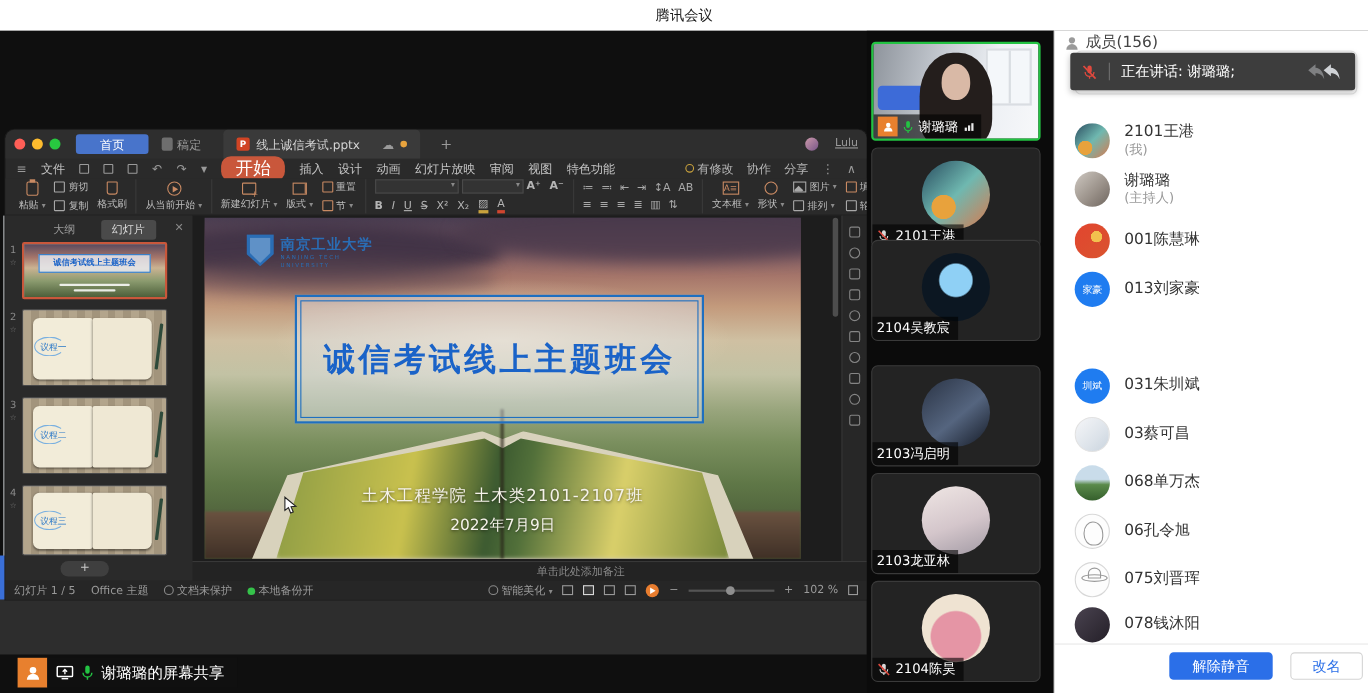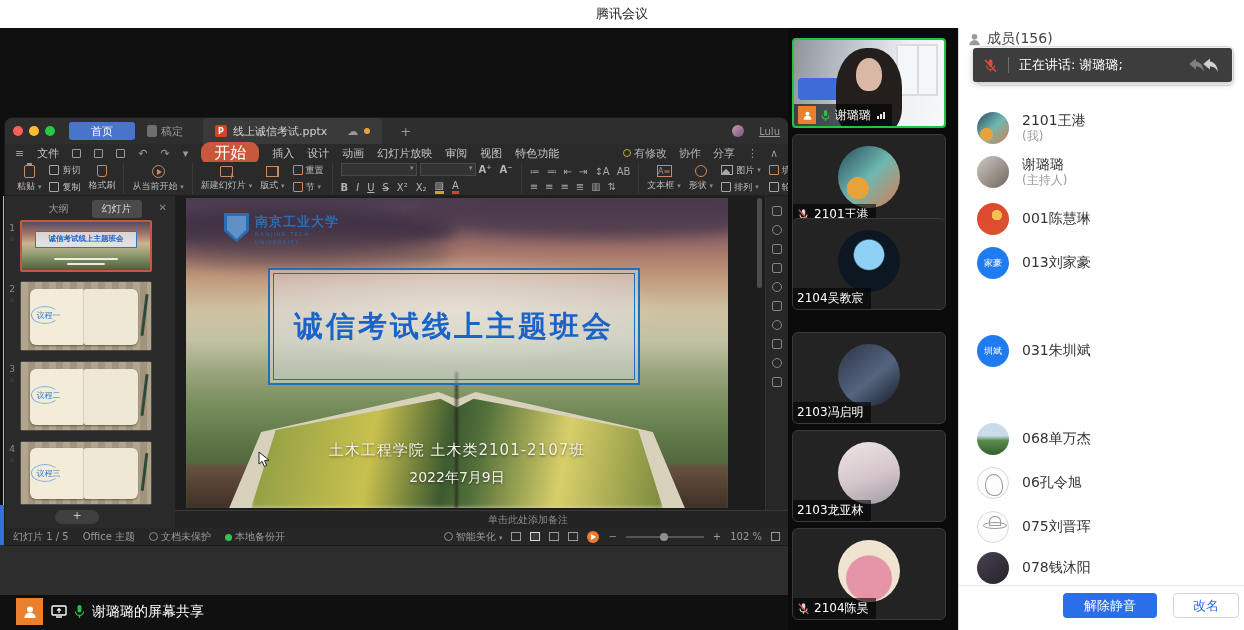--- a/index.html
+++ b/index.html
@@ -28,21 +28,21 @@
             font-size:11px;display:flex;align-items:center;justify-content:center;}
   .tab-gd{display:flex;align-items:center;gap:4px;color:#9a9a9a;margin-left:6px;font-size:11px;}
   .gd-ic{width:10px;height:12px;background:#6e6e6e;border-radius:2px;}
   .tab-doc{height:26px;margin-left:14px;background:#3a3a3a;display:flex;align-items:center;
            gap:6px;padding:0 12px;color:#d4d4d4;font-size:11px;border-radius:4px 4px 0 0;}
   .doc-ic{width:12px;height:12px;background:#d14424;border-radius:2px;color:#fff;font-size:8px;
           display:flex;align-items:center;justify-content:center;font-weight:bold;}
   .cloud{color:#9a9a9a;font-size:11px;margin-left:14px;}
   .dot-o{width:6px;height:6px;border-radius:50%;background:#e8a33d;}
   .tab-plus{color:#9a9a9a;font-size:13px;margin-left:12px;}
-  .account{margin-left:auto;display:flex;align-items:center;gap:15px;color:#9a9a9a;font-size:10px;text-decoration:underline;}
+  .account{margin-left:auto;display:flex;gap:15px;color:#9a9a9a;font-size:10px;text-decoration:underline;}
   .acc-av{width:12px;height:12px;border-radius:50%;background:linear-gradient(135deg,#c9a,#758);}
 
   .wps-menubar{position:absolute;left:0;top:26px;right:0;height:18px;display:flex;align-items:center;
                gap:13px;padding:0 10px;font-size:11px;color:#c4c4c4;}
   .mb-ic{color:#9a9a9a;font-size:11px;}
   .mini-sq{display:inline-block;width:9px;height:9px;border:1px solid #9a9a9a;border-radius:1px;}
   .pill-start{background:#c9573b;color:#fff;border-radius:9px;padding:1px 13px;font-size:16px;}
   .mb-right{margin-left:auto;display:flex;align-items:center;gap:12px;color:#b4b4b4;}
   .mb-dot{display:inline-block;width:8px;height:8px;border:1px solid #c9a23d;border-radius:50%;margin-right:3px;}
 
@@ -763,20 +763,26 @@
         </span>
     </div>
     <div class="m-row" style="top:305px;">
       <span class="m-av av5">
           <span>圳斌</span>
         </span>
       <span class="m-txt">
           <span class="m-name">031朱圳斌</span>
         </span>
     </div>
+    <div class="m-row" style="top:349px;">
+      <span class="m-av av6"></span>
+      <span class="m-txt">
+          <span class="m-name">03蔡可昌</span>
+        </span>
+    </div>
     <div class="m-row" style="top:393px;">
       <span class="m-av av7"></span>
       <span class="m-txt">
           <span class="m-name">068单万杰</span>
         </span>
     </div>
     <div class="m-row" style="top:437px;">
       <span class="m-av av8"></span>
       <span class="m-txt">
           <span class="m-name">06孔令旭</span>

